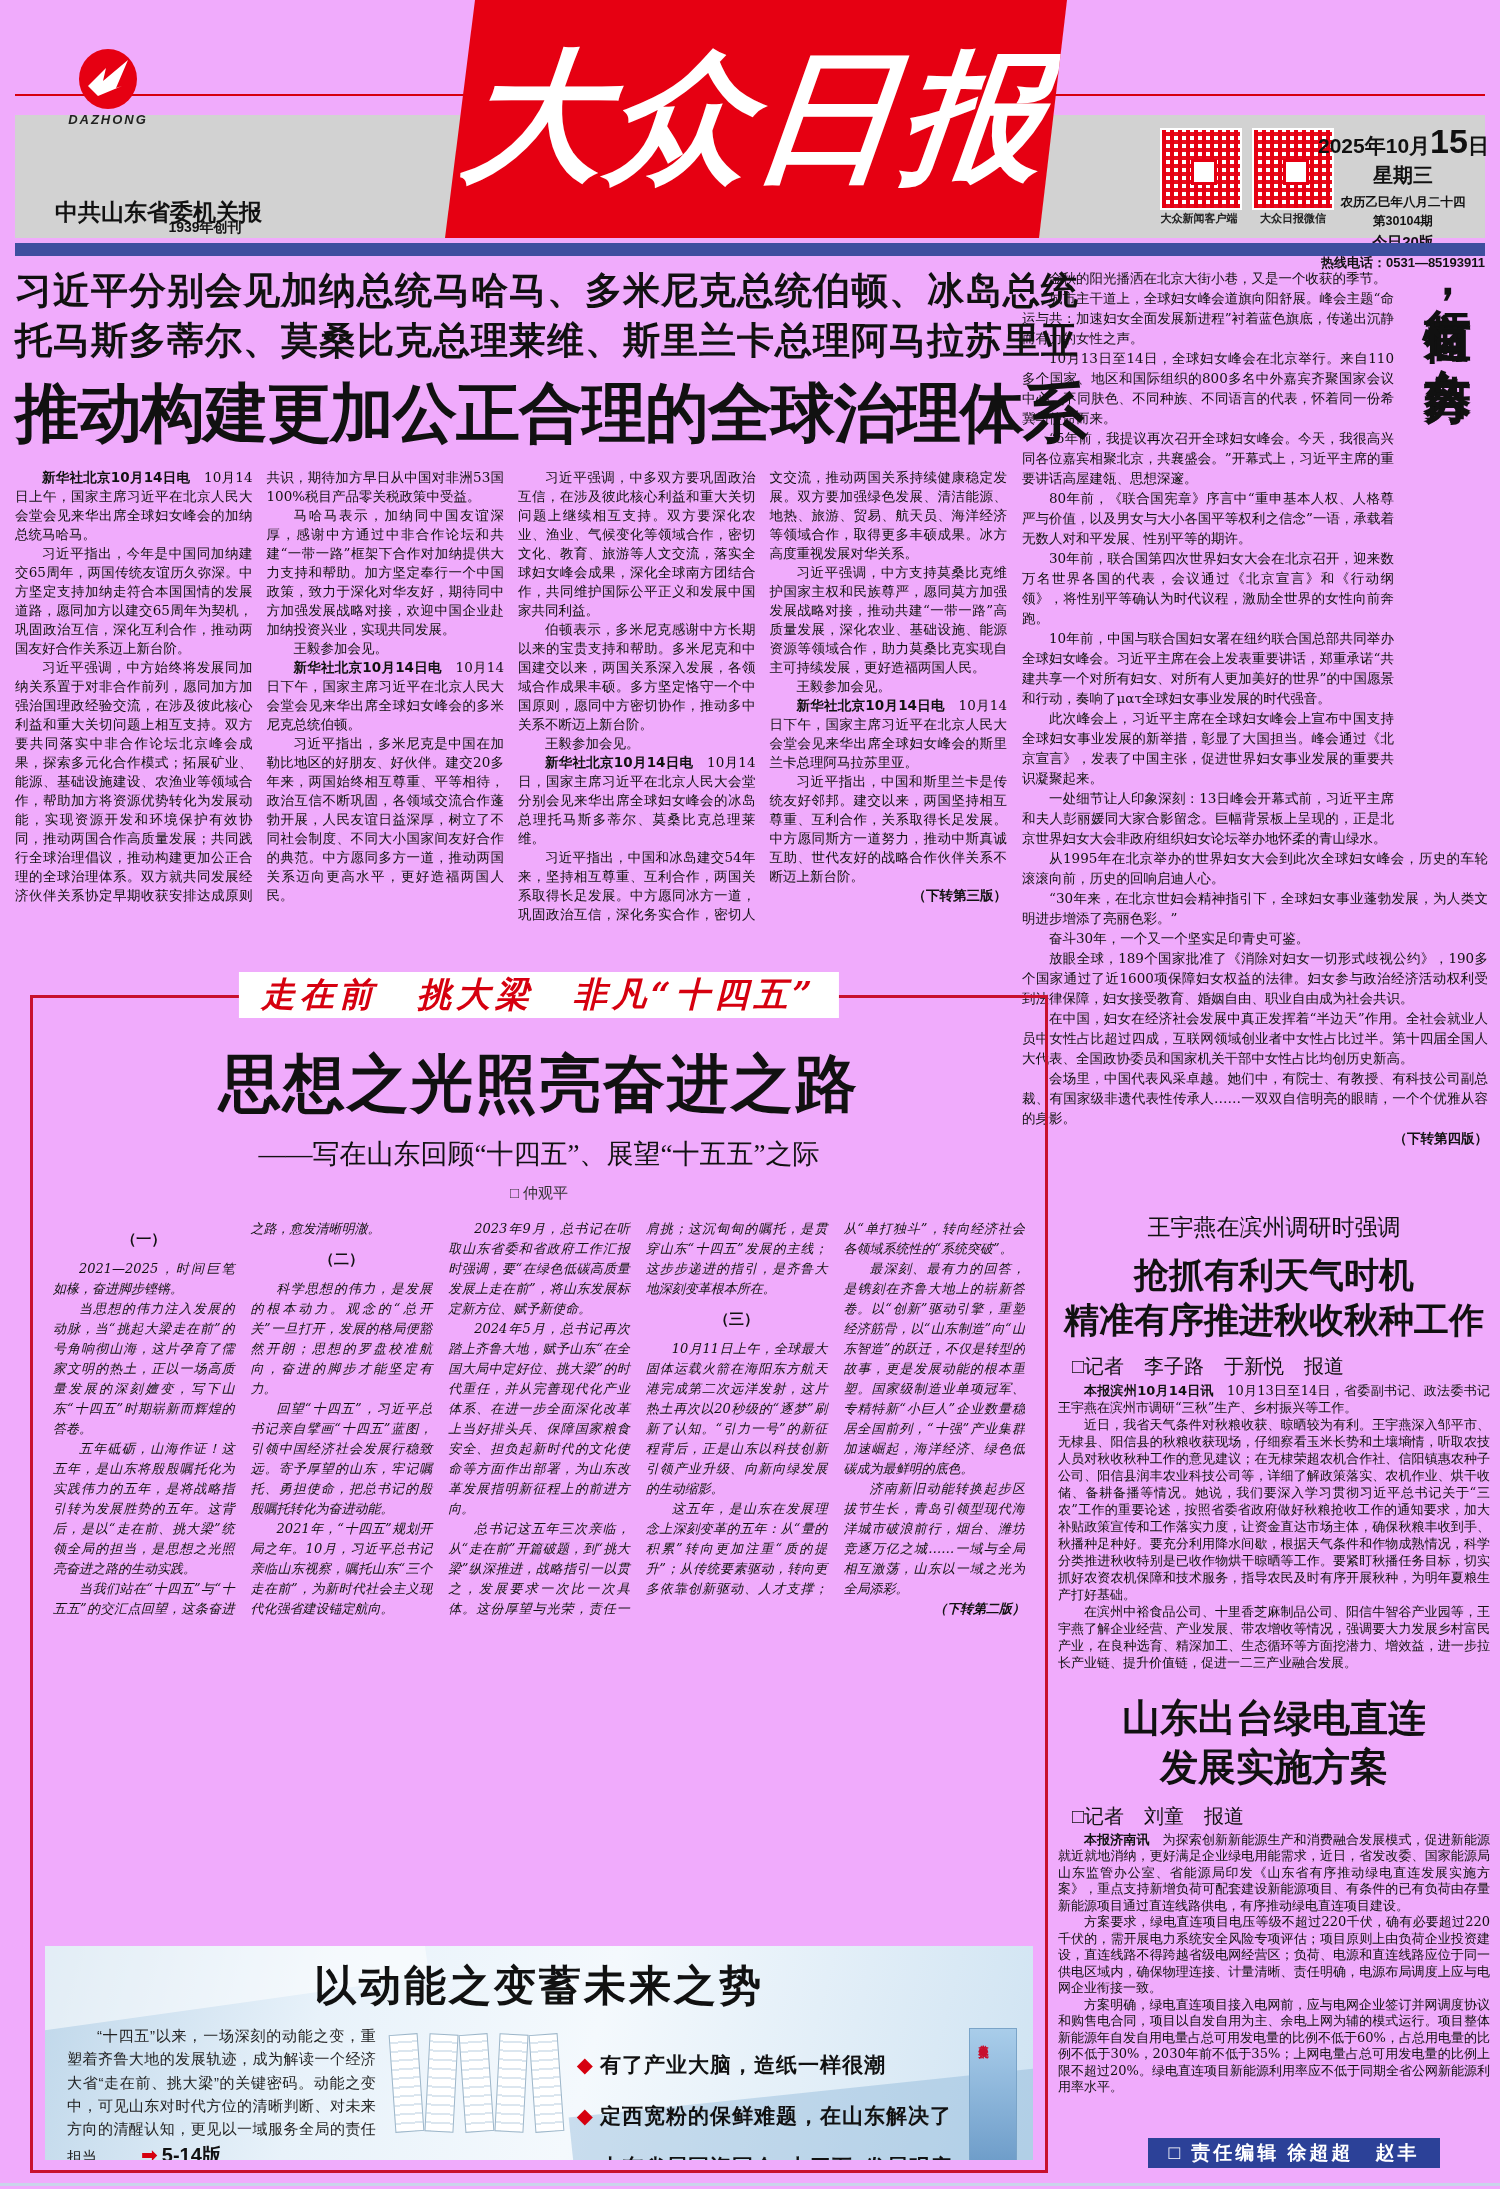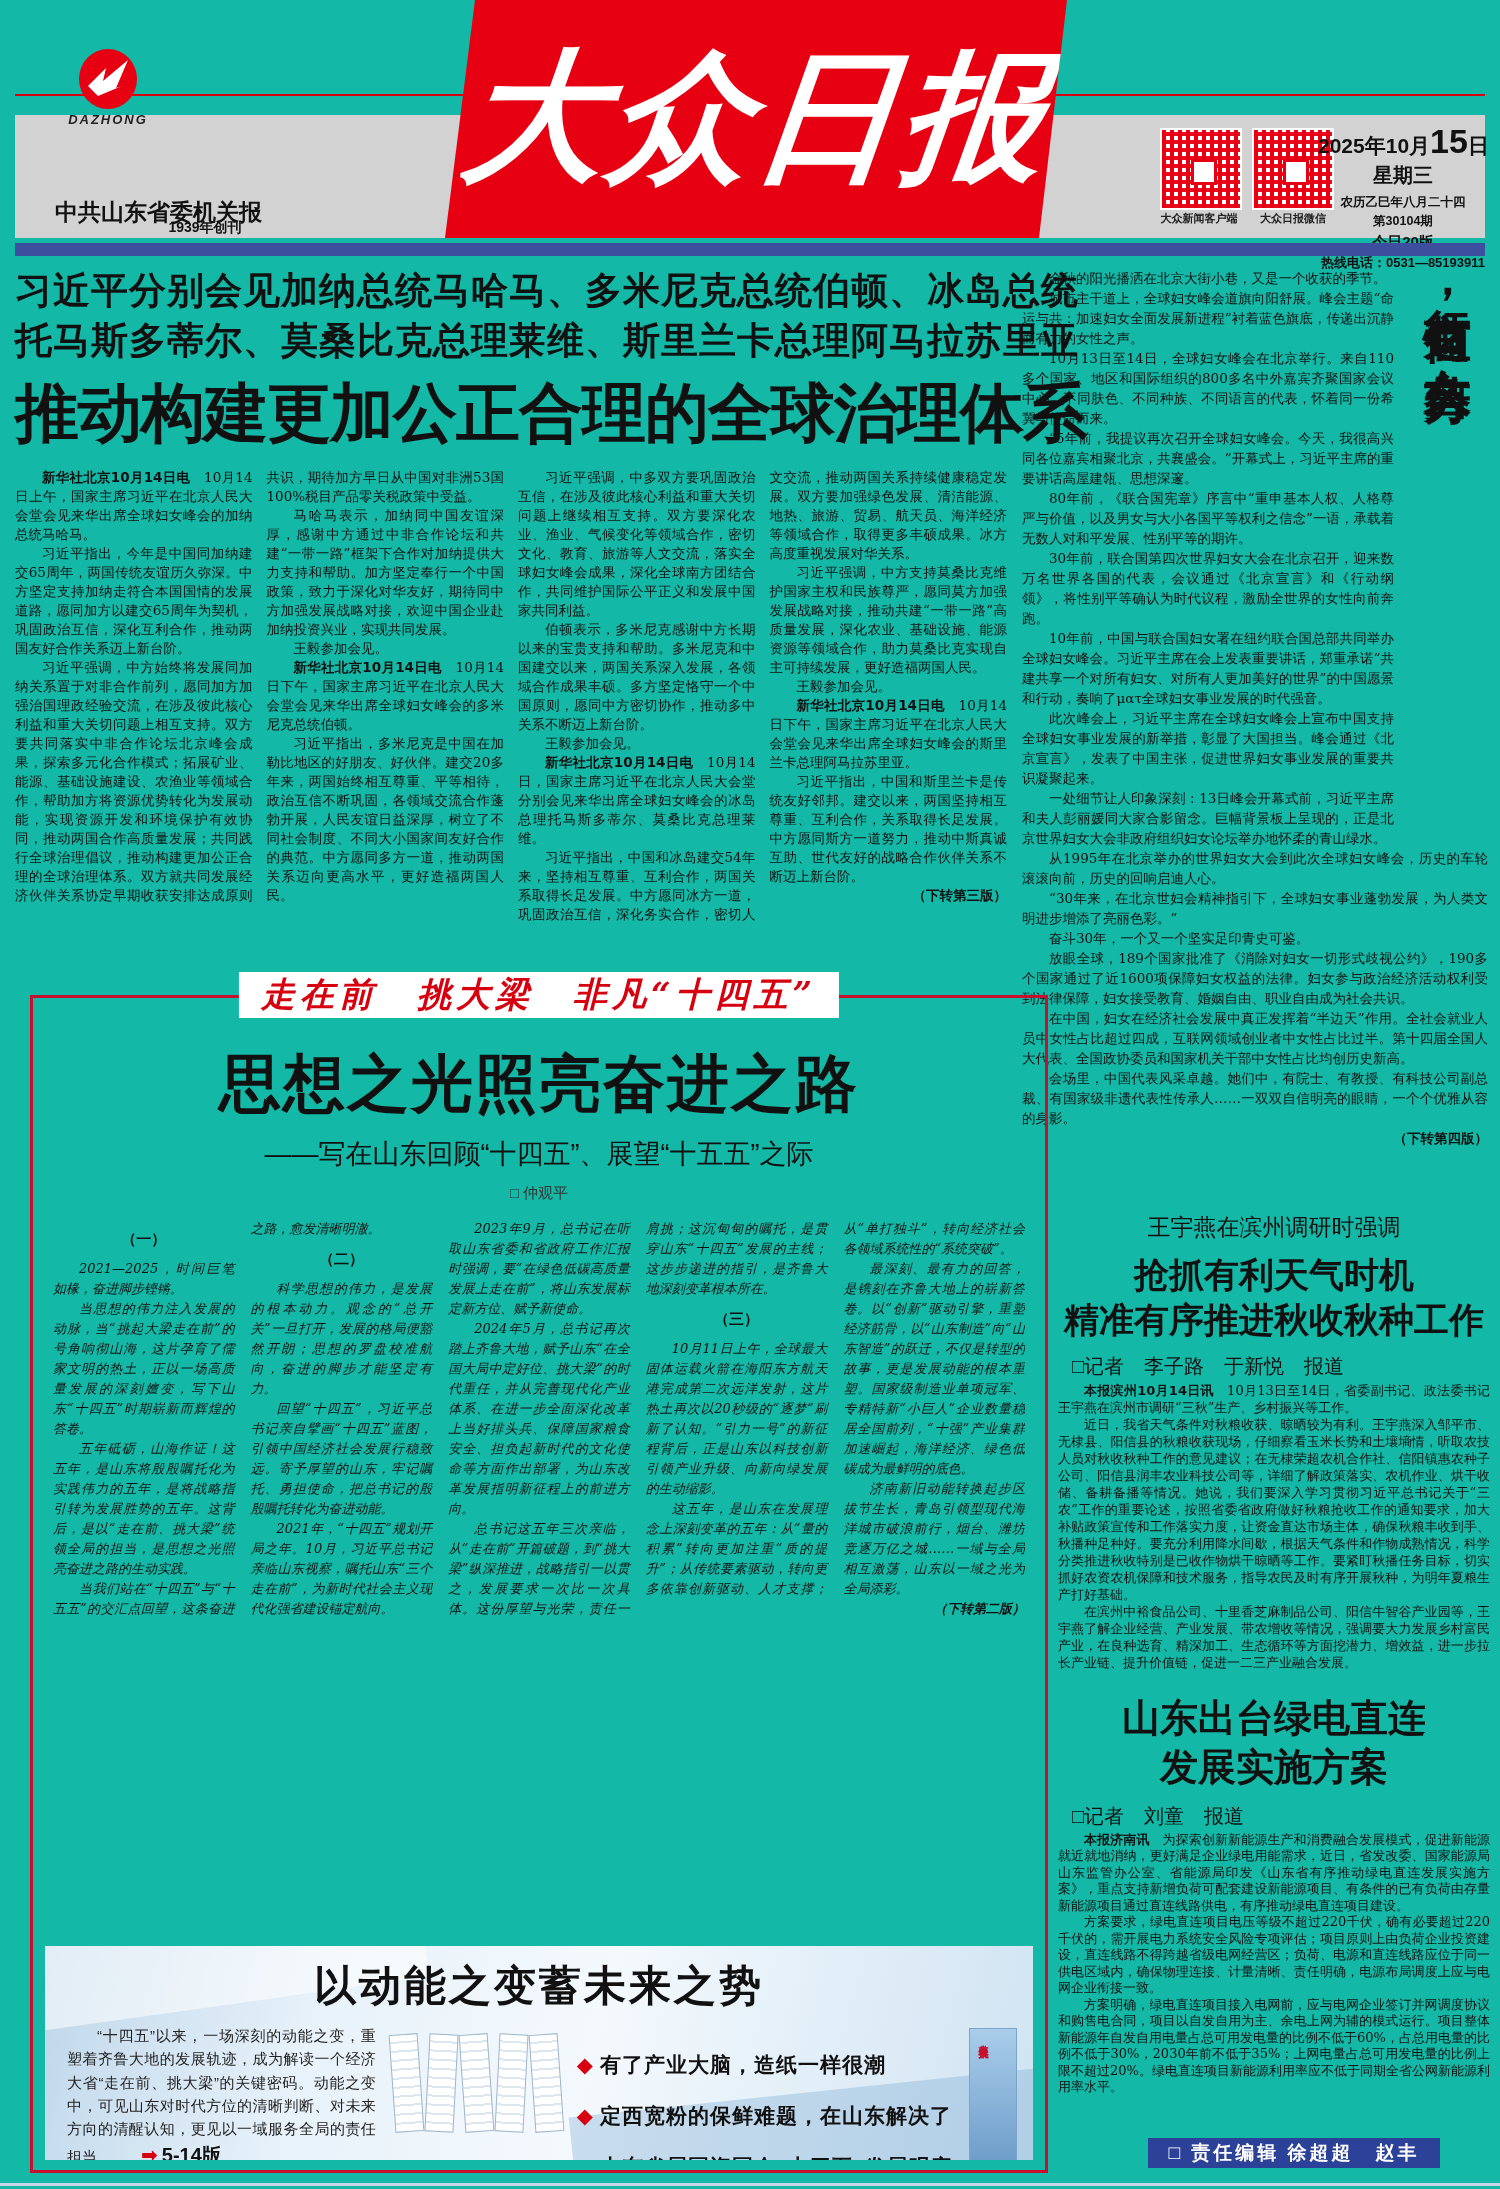--- a/index.html
+++ b/index.html
@@ -1,16 +1,16 @@
 <!DOCTYPE html>
 <html><head>
 <meta charset="utf-8">
 <style>
   html,body{margin:0;padding:0;background:#eee;}
-  .page{position:relative;width:1500px;height:2189px;background:#14b8a6;margin:0 auto;overflow:hidden;
+  .page{position:relative;width:1500px;height:2189px;background:#f0abfc;margin:0 auto;overflow:hidden;
         font-family:"Liberation Sans","DejaVu Sans",sans-serif;color:#111;}
   
   .m-redline{position:absolute;left:15px;top:94px;width:1470px;height:2px;background:#d6000f;}
   .m-gray{position:absolute;left:15px;top:115px;width:1470px;height:123px;background:#d2d2d2;}
   .logo{position:absolute;left:78px;top:48px;width:60px;height:62px;}
   .logo-caption{position:absolute;left:48px;top:112px;width:120px;text-align:center;
         font-style:italic;font-weight:bold;font-size:13px;letter-spacing:2px;color:#222;}
   .slogans{position:absolute;left:128px;top:128px;width:160px;text-align:center;
         color:#e60012;font-weight:900;font-size:22px;line-height:24px;letter-spacing:2px;}
   .m-org{position:absolute;left:55px;top:197px;width:300px;text-align:left;font-weight:bold;font-size:23px;}
@@ -65,21 +65,21 @@
   .footer-bar{position:absolute;left:1148px;top:2138px;width:292px;height:30px;background:#2c4198;color:#fff;
         display:flex;align-items:center;justify-content:center;font-size:19px;font-weight:bold;letter-spacing:3px;}
   .bottomline{position:absolute;left:0;top:2183px;width:1500px;height:3px;background:#c9d4ea;}
   
   .feature{position:absolute;left:30px;top:995px;width:1012px;height:1172px;border:3px solid #c8102e;}
   .f-banner{position:absolute;left:50%;transform:translateX(-50%);top:-26px;background:#fff;padding:0 22px;
         color:#d6000f;font-size:34px;font-weight:bold;font-style:italic;letter-spacing:5px;white-space:nowrap;
         font-family:"DejaVu Serif",serif;}
   .f-head{margin-top:44px;text-align:center;font-size:62px;font-weight:900;letter-spacing:2px;
         font-family:"DejaVu Sans",sans-serif;}
-  .f-sub{text-align:center;font-size:27px;margin-top:10px;font-family:Liberation Sans, sans-serif;}
+  .f-sub{text-align:center;font-size:27px;margin-top:10px;font-family:Liberation Serif, serif;}
   .f-by{text-align:center;font-size:15px;margin-top:12px;color:#333;}
   .f-body{width:972px;margin:16px auto 0;height:700px;column-count:5;column-gap:16px;
         font-family:"DejaVu Serif",serif;font-style:italic;font-size:13px;line-height:20px;
         text-align:justify;overflow:hidden;}
   
   .strip{position:absolute;left:12px;right:12px;bottom:10px;height:214px;overflow:hidden;
         background:linear-gradient(105deg,#bfd7ea 0%,#e8f2fa 28%,#f4f9fd 55%,#cfe3f2 100%);}
   .strip::before{content:"";position:absolute;left:-40px;top:-30px;width:420px;height:90px;
         background:rgba(255,255,255,.55);transform:rotate(-8deg);}
   .strip::after{content:"";position:absolute;right:-60px;bottom:-40px;width:520px;height:110px;

